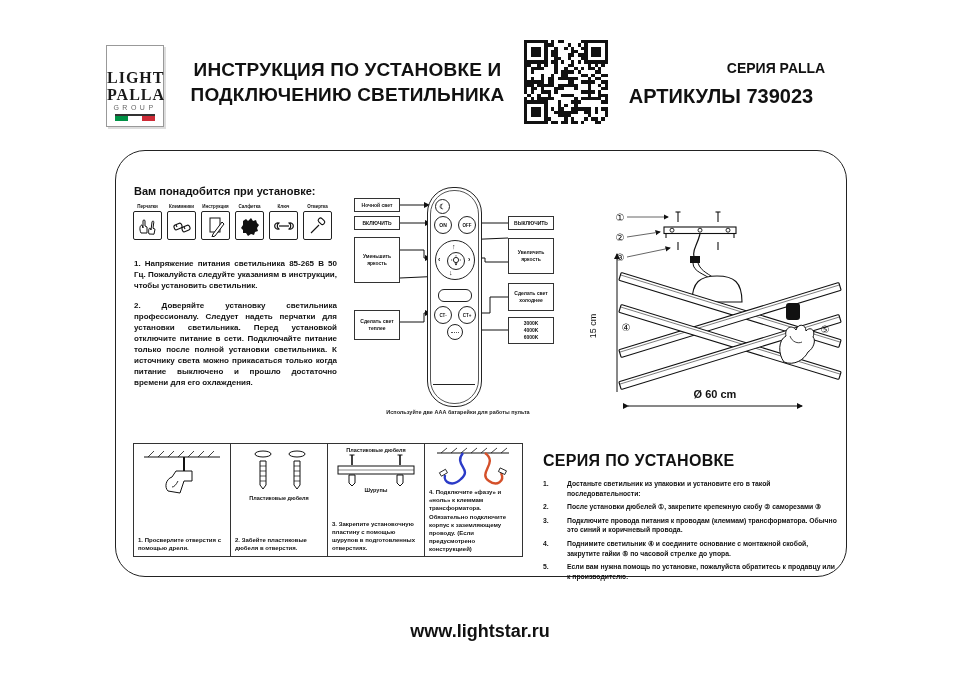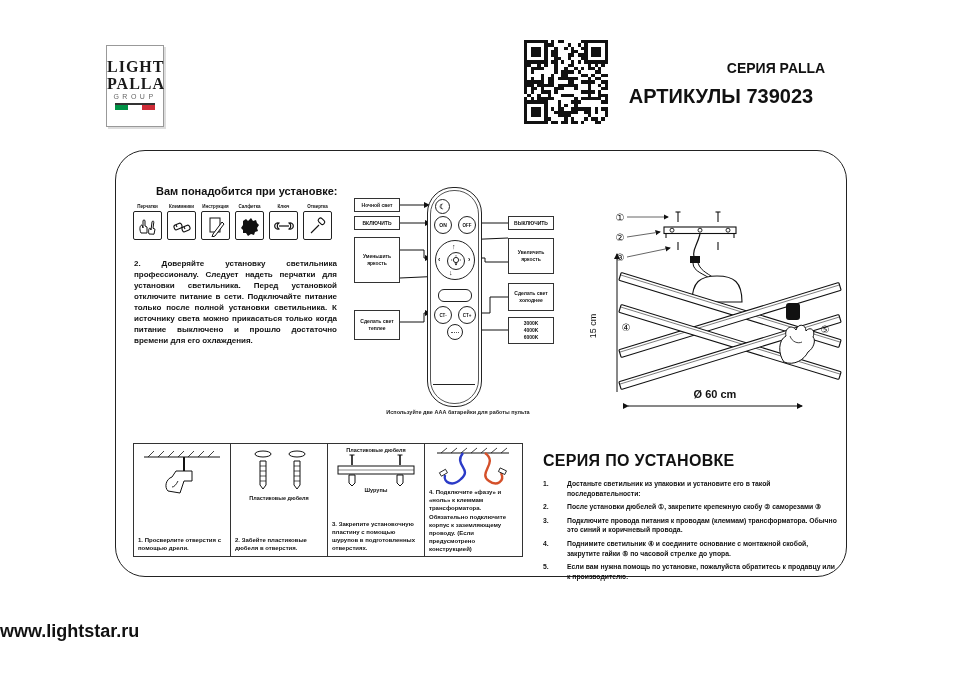--- a/index.html
+++ b/index.html
@@ -22,21 +22,21 @@
   .qr-grid i{display:block;}
   .qr-grid i.b{background:#111;}
   .series{left:656px;top:60px;width:240px;text-align:center;font-size:14px;font-weight:700;}
   .articles{left:591px;top:85px;width:260px;text-align:center;font-size:20px;font-weight:800;}
 
   
   .main-box{left:115px;top:150px;width:730px;height:425px;border:1.6px solid #222;
             border-radius:30px;background:#fff;}
 
   
-  .req-heading{left:134px;top:185px;width:210px;font-size:11px;font-weight:800;margin-left:22px;}
+  .req-heading{left:134px;top:185px;width:210px;font-size:11px;font-weight:800;}
   .tools-row{left:133px;top:204px;width:204px;display:flex;gap:5px;}
   .tool{width:29px;text-align:center;}
   .tool .t-label{font-size:4.5px;font-weight:700;height:7px;white-space:nowrap;overflow:visible;}
   .tool .t-box{width:27px;height:27px;border:1.2px solid #222;border-radius:2px;
                display:flex;align-items:center;justify-content:center;background:#fff;}
   .notes{left:134px;top:258px;width:203px;font-size:8px;font-weight:600;line-height:1.38;}
   .notes p{margin:0 0 9px 0;text-align:justify;}
 
   
   .conn-svg{left:340px;top:180px;width:250px;height:250px;}
@@ -74,39 +74,43 @@
   .p4 .p-caption{bottom:3px;}
 
   
   .steps-heading{left:543px;top:452px;width:300px;font-size:16px;font-weight:800;
                  letter-spacing:.3px;}
   .steps-list{left:543px;top:479px;width:296px;}
   .step{display:flex;margin-bottom:3.5px;font-size:6.8px;line-height:1.45;font-weight:600;}
   .step .n{width:10px;flex:0 0 10px;font-weight:800;}
   .step .t{flex:1;padding-left:14px;}
 
-  .footer{left:0;top:621px;width:960px;font-size:18px;font-weight:800;}
+  .footer{left:0;top:621px;width:960px;text-align:center;font-size:18px;font-weight:800;}
   svg{display:block;}
 </style>
 </head>
 <body>
 
 <div class="page">
 
   <div class="abs logo-box">
-    <div class="logo-word" style="margin-top:12px;">LIGHT</div>
+    <div class="logo-word" style="margin-top:23px;">LIGHT</div>
     <div class="logo-word">PALLA</div>
     <div class="logo-group">GROUP</div>
     <div class="flag">
       <div style="background:#009246"></div>
         <div style="background:#ffffff"></div>
         <div style="background:#ce2b37"></div>
     </div>
   </div>
 
+  <div class="abs main-title">
+    <span>ИНСТРУКЦИЯ ПО УСТАНОВКЕ И</span><br>
+    <span>ПОДКЛЮЧЕНИЮ СВЕТИЛЬНИКА</span>
+  </div>
 
   <div class="abs qr">
     <div class="qr-grid" id="qr">
         <i class="b"></i>
         <i class="b"></i>
         <i class="b"></i>
         <i class="b"></i>
         <i class="b"></i>
         <i class="b"></i>
         <i class="b"></i>
@@ -803,20 +807,21 @@
         <svg width="22" height="22" viewBox="0 0 22 22" fill="none" stroke="#111" stroke-width="1.1">
           <line x1="4" y1="18" x2="12" y2="10"></line>
           <rect x="11" y="4" width="7" height="4.5" rx="2" transform="rotate(45 14.5 6.2)" fill="#fff"></rect>
         </svg>
           </span>
         </div>
     </div>
   </div>
 
   <div class="abs notes">
+    <p>1. Напряжение питания светильника 85-265 В 50 Гц. Пожалуйста следуйте указаниям в инструкции, чтобы установить светильник.</p>
     <p>2. Доверяйте установку светильника профессионалу. Следует надеть перчатки для установки светильника. Перед установкой отключите питание в сети. Подключайте питание только после полной установки светильника. К источнику света можно прикасаться только когда питание выключено и прошло достаточно времени для его охлаждения.</p>
   </div>
 
   <svg class="abs conn-svg" viewBox="0 0 250 250">
     <defs>
       <marker id="arrR" markerWidth="7" markerHeight="7" refX="5" refY="3" orient="auto">
         <path d="M0,0 L6,3 L0,6 z" fill="#111"></path>
       </marker>
     </defs>
     <g stroke="#111" stroke-width="1" fill="none">

